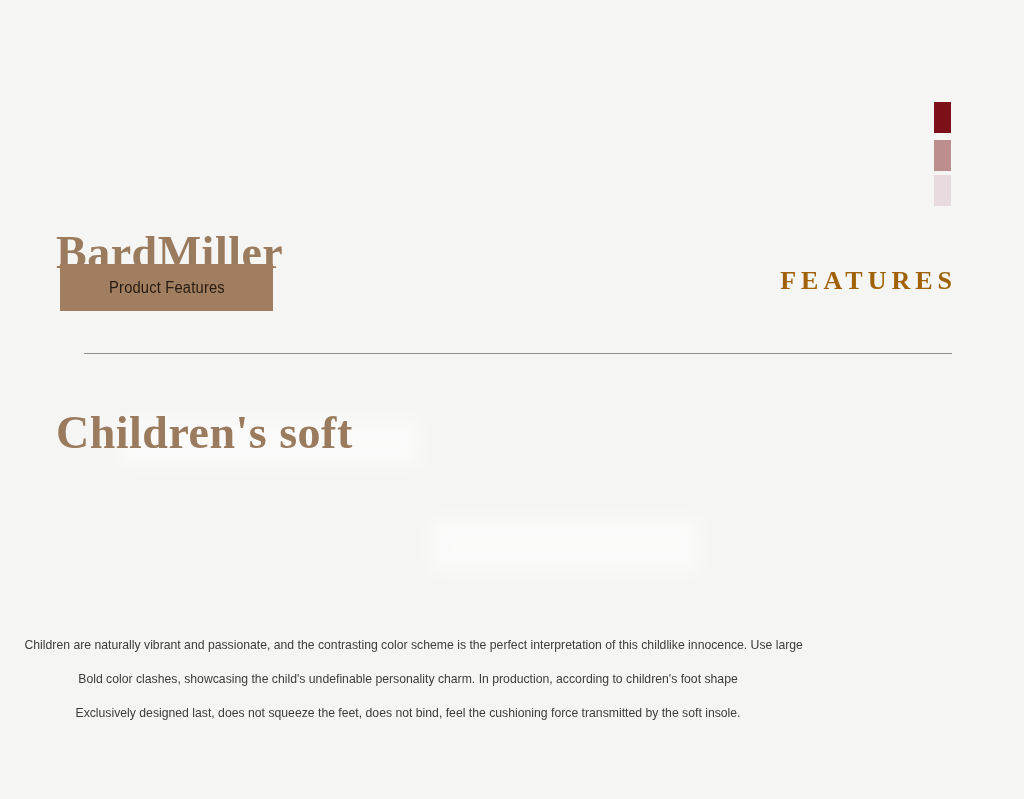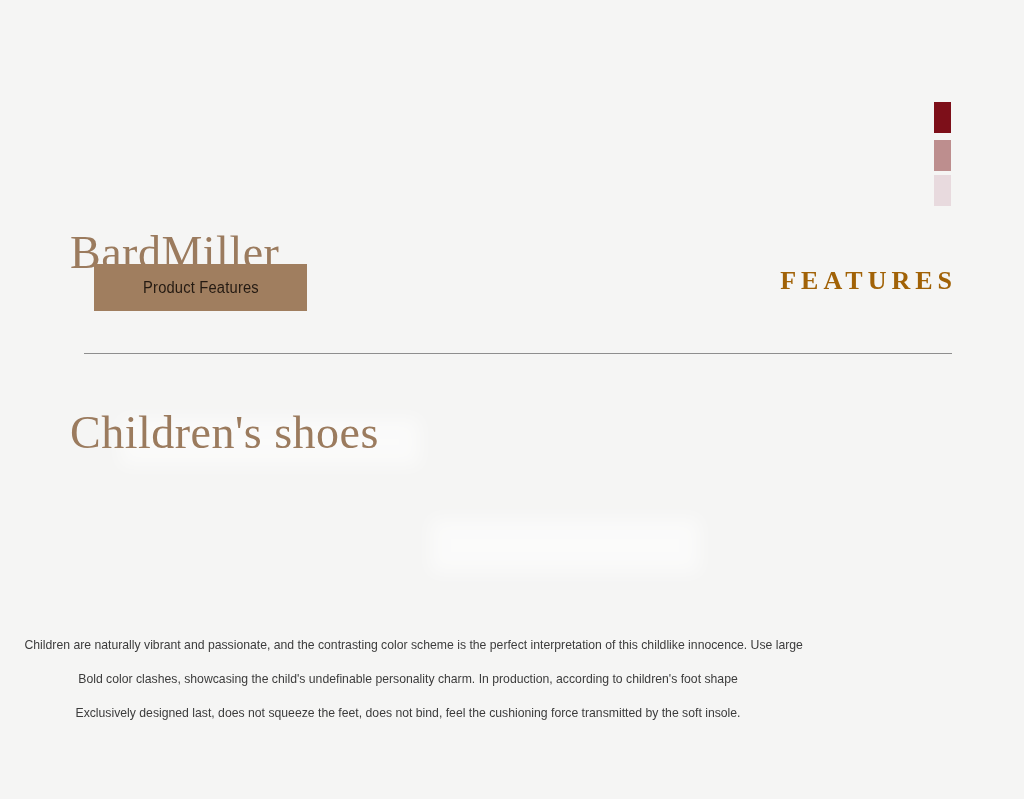--- a/index.html
+++ b/index.html
@@ -17,24 +17,24 @@
 
   .slide {
     position: absolute;
     inset: 0;
     background: #f5f5f4;
   }
 
   
   .brand-title {
     position: absolute;
-    left: 70px;
+    left: 56px;
     top: 103px;
     font-family: "Liberation Serif", serif;
-    font-weight: normal;
+    font-weight: bold;
     font-size: 46px;
     line-height: 60px;
     color: #9b7b5e;
     letter-spacing: 0.5px;
     white-space: pre;
   }
   .brand-title .line {
     display: block;
   }
 
@@ -52,21 +52,21 @@
     width: 17px;
     height: 31px;
   }
   .swatch-0 { top: 0px; }
   .swatch-1 { top: 38px; }
   .swatch-2 { top: 73px; }
 
   
   .features-button {
     position: absolute;
-    left: 94px;
+    left: 60px;
     top: 264px;
     width: 213px;
     height: 47px;
     background: #a07e5f;
     display: flex;
     align-items: center;
     justify-content: center;
     cursor: pointer;
     box-sizing: border-box;
   }
@@ -164,21 +164,21 @@
 </head>
 <body style="background: rgb(245, 245, 244);">
 
 <div class="slide" style="background: rgb(245, 245, 244);">
 
   <div class="glow glow-a"></div>
   <div class="glow glow-b"></div>
 
   <div class="brand-title" style="color: rgb(155, 123, 94);">
     <span class="line">BardMiller</span>
-    <span class="line">Children's shoes</span>
+    <span class="line">Children's soft</span>
   </div>
 
   <div class="swatch-stack">
     <div class="swatch swatch-0" id="sw0" style="background: rgb(125, 15, 25);"></div>
     <div class="swatch swatch-1" id="sw1" style="background: rgb(189, 142, 142);"></div>
     <div class="swatch swatch-2" id="sw2" style="background: rgb(232, 218, 222);"></div>
   </div>
 
   <div class="features-button" style="background: rgb(160, 126, 95);">
     <span class="features-button-label" style="color: rgb(36, 26, 18);">Product Features</span>

